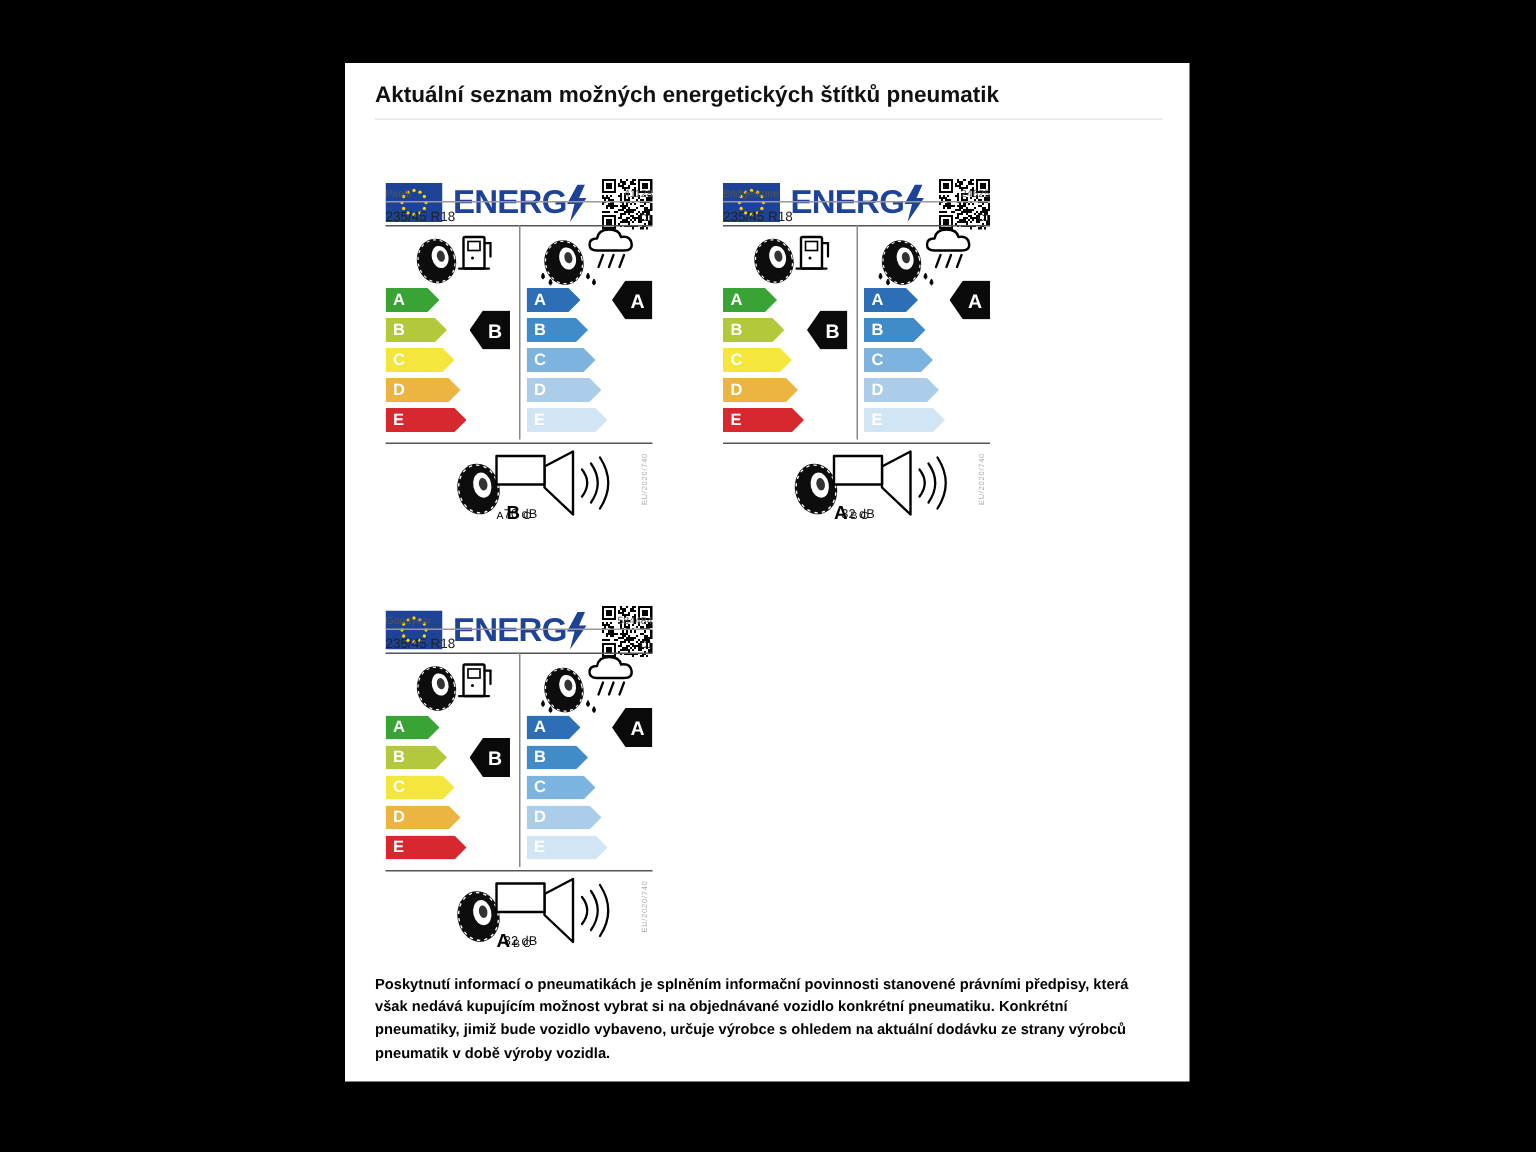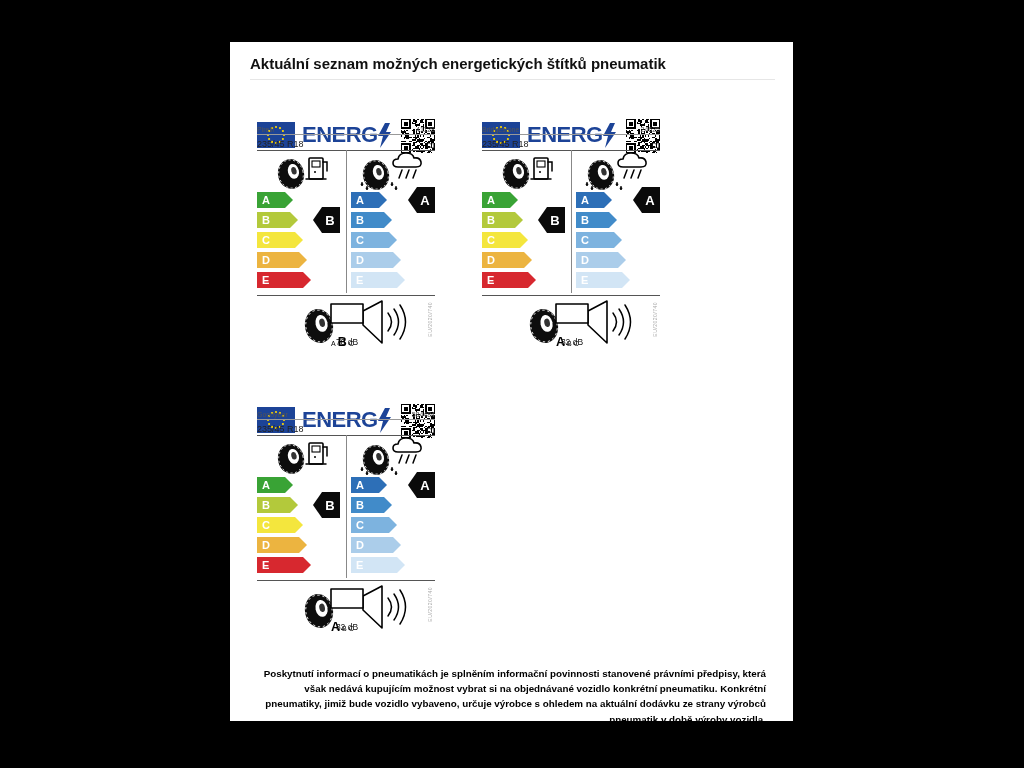--- a/index.html
+++ b/index.html
@@ -64,22 +64,22 @@
   .noise-wrap{position:absolute;left:2px;right:2px;top:215px;height:53px;border-top:1px solid #555;}
   .noise-svg{position:absolute;left:0;top:3px;}
   .db-text{position:absolute;left:74px;top:8px;width:32px;height:19px;display:flex;
     align-items:center;justify-content:center;font-size:8.5px;color:#111;margin-top:28px;}
   .noise-letters{position:absolute;left:74px;top:39px;display:flex;align-items:baseline;gap:2px;
     font-size:7px;color:#000;}
   .noise-letters .nl.active{font-size:12.5px;font-weight:bold;}
   .reg{position:absolute;right:2px;top:6px;writing-mode:vertical-rl;transform:rotate(180deg);
     font-size:5px;color:#aaa;letter-spacing:0.5px;}
 
-  .footer-text{position:absolute;left:20px;top:624px;width:516px;font-size:9.8px;font-weight:bold;
-    color:#000;line-height:1.55;text-align:right;}
+  .footer-text{position:absolute;left:20px;top:607px;width:516px;font-size:9.8px;font-weight:bold;
+    color:#000;line-height:1.55;}
 
   svg .outline{fill:#fff;stroke:#000;stroke-width:1.6;stroke-linejoin:round;}
   svg .thin{fill:none;stroke:#000;stroke-width:1.5;stroke-linecap:round;}
 </style>
 </head>
 <body>
 
 <div class="content">
 
   <div class="title-wrap">

